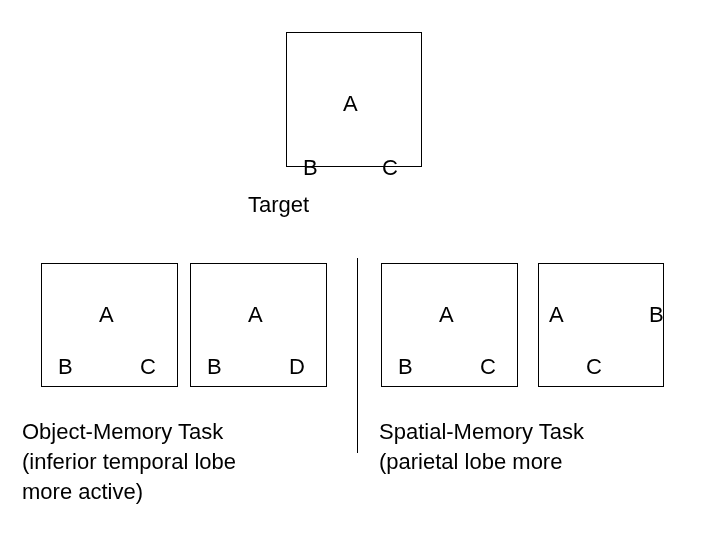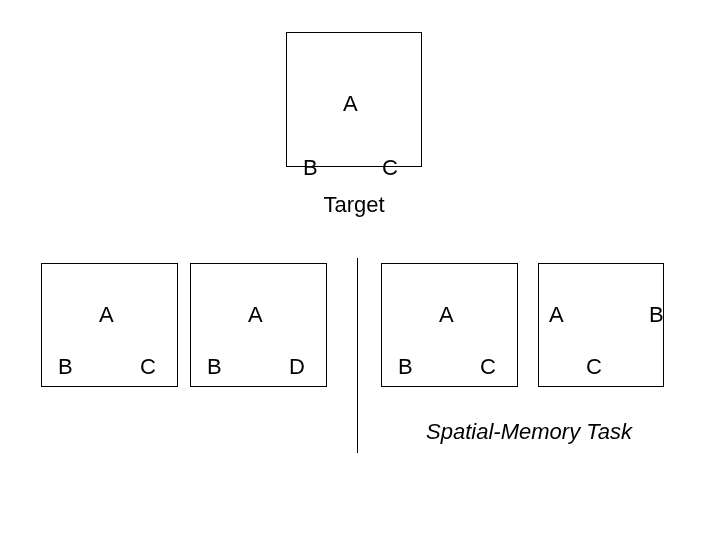--- a/index.html
+++ b/index.html
@@ -43,21 +43,20 @@
     top: 32px;
     width: 136px;
     height: 135px;
   }
   #target-box .lt-a { left: 56px; top: 60px; }
   #target-box .lt-b { left: 16px; top: 124px; }
   #target-box .lt-c { left: 95px; top: 124px; }
 
   .caption {
     position: absolute;
-    text-align: center;
     font-size: 22px;
     line-height: 30px;
     color: #000000;
   }
 
   #target-caption {
     left: 248px;
     top: 190px;
     width: 212px;
   }
@@ -115,21 +114,20 @@
 
   #om-caption {
     left: 22px;
     top: 417px;
     width: 310px;
   }
   #sm-caption {
     left: 379px;
     top: 417px;
     width: 300px;
-    font-style: italic;
   }
 </style>
 </head>
 <body>
 
 <div class="stage">
 
   <div class="box" id="target-box">
     <span class="letter lt-a">A</span>
     <span class="letter lt-b">B</span>
@@ -156,18 +154,24 @@
     <span class="letter lt-b">B</span>
     <span class="letter lt-c">C</span>
   </div>
 
   <div class="box" id="sm-box-2">
     <span class="letter lt-a">A</span>
     <span class="letter lt-b">B</span>
     <span class="letter lt-c">C</span>
   </div>
 
+  <div class="caption" id="om-caption">
+    <div>Object-Memory Task</div>
+    <div>(inferior temporal lobe</div>
+    <div>more active)</div>
+  </div>
 
   <div class="caption" id="sm-caption">
     <div>Spatial-Memory Task</div>
+    <div>(parietal lobe more</div>
   </div>
 
 </div>
 
 </body></html>

